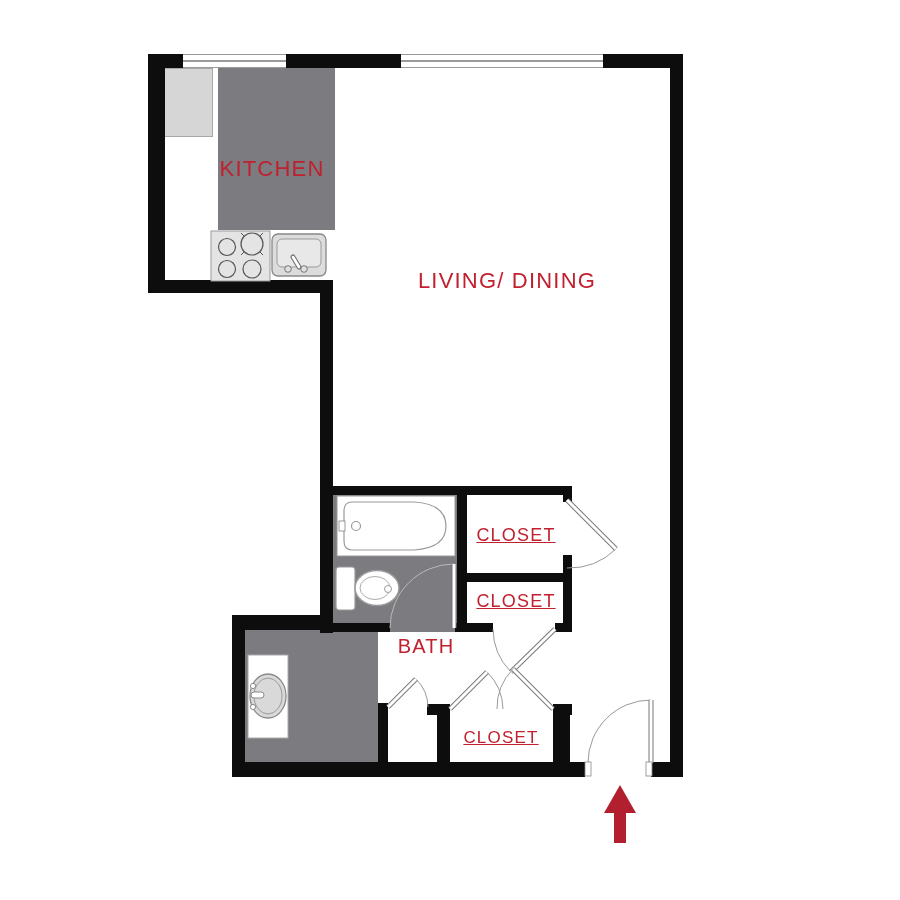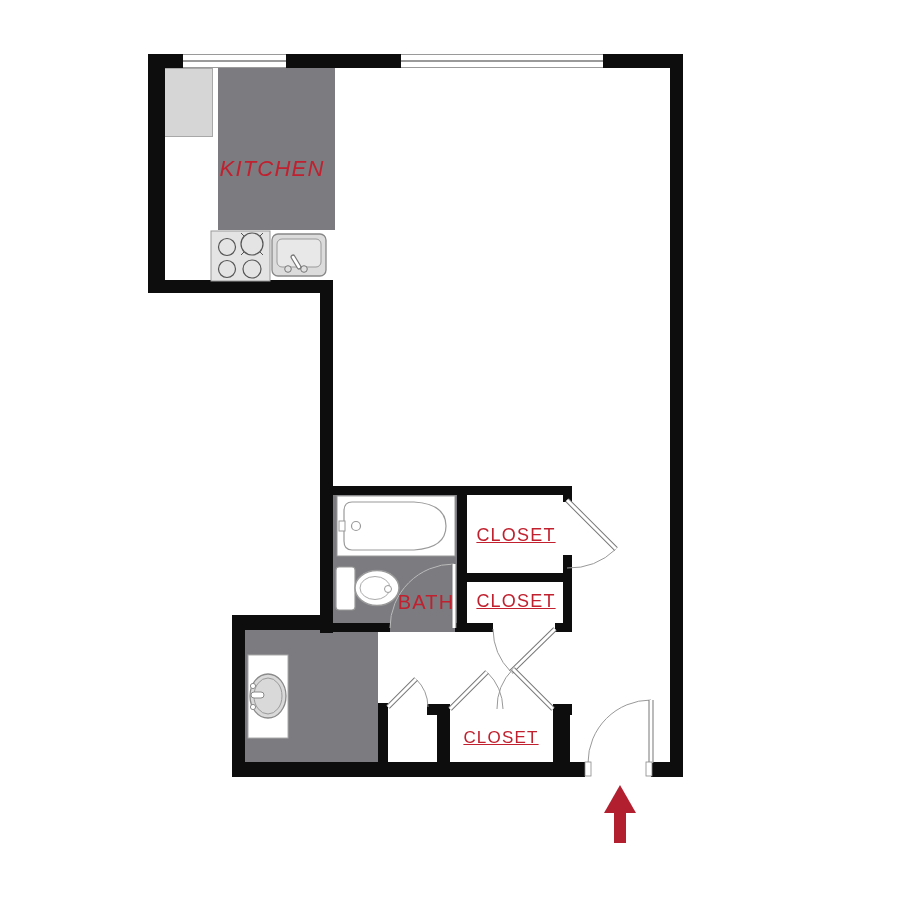--- a/index.html
+++ b/index.html
@@ -3,22 +3,22 @@
 <meta charset="utf-8">
 <style>
   html,body{margin:0;padding:0;background:#fff;}
   #plan{position:relative;width:900px;height:900px;background:#fff;overflow:hidden;
         font-family:"Liberation Sans","DejaVu Sans",sans-serif;}
   .w{position:absolute;background:var(--wall,#0d0d0d);}
   .room{position:absolute;background:var(--room,#7b7b80);}
   .appliance{position:absolute;background:var(--appliance,#d6d6d6);border:1px solid #a8a8a8;box-sizing:border-box;}
   .lbl{position:absolute;color:var(--red,#c1202e);text-align:center;white-space:nowrap;
        font-weight:400;}
-  .lbl.big{font-size:22px;letter-spacing:1.2px;font-style:italic;}
-  .lbl.mid{font-size:20px;letter-spacing:1.2px;}
+  .lbl.big{font-size:22px;letter-spacing:1.2px;}
+  .lbl.mid{font-size:20px;letter-spacing:1.2px;margin-top:44px;}
   .lbl.small{font-size:18px;letter-spacing:1.2px;text-decoration:underline;}
   svg{position:absolute;left:0;top:0;}
   .win{position:absolute;top:54px;height:14px;background:#fff;border-top:1.5px solid #9a9a9a;
        border-bottom:1.5px solid #9a9a9a;box-sizing:border-box;}
   .win::after{content:"";position:absolute;left:0;right:0;top:5px;height:1.5px;background:#9a9a9a;}
 </style>
 </head>
 <body>
 
 <div id="plan">
@@ -150,18 +150,19 @@
       <rect x="646" y="762" width="6" height="14" fill="#ffffff" stroke="#888888" stroke-width="0.8"></rect>
     </g>
 
     <g style="fill:var(--arrow,#b22030);">
       <polygon points="620,785 604,813 636,813"></polygon>
       <rect x="614" y="813" width="12" height="30"></rect>
     </g>
   </svg>
 
   <div class="lbl big" style="left:207px;top:156px;width:130px;">KITCHEN</div>
+  <div class="lbl big" style="left:397px;top:268px;width:220px;">LIVING/ DINING</div>
   <div class="lbl mid" style="left:386px;top:591px;width:80px;">BATH</div>
   <div class="lbl small" style="left:466px;top:525px;width:100px;">CLOSET</div>
   <div class="lbl small" style="left:466px;top:591px;width:100px;">CLOSET</div>
   <div class="lbl small" style="left:451px;top:728px;width:100px;font-size:17px;">CLOSET</div>
 
 </div>
 
 </body></html>

